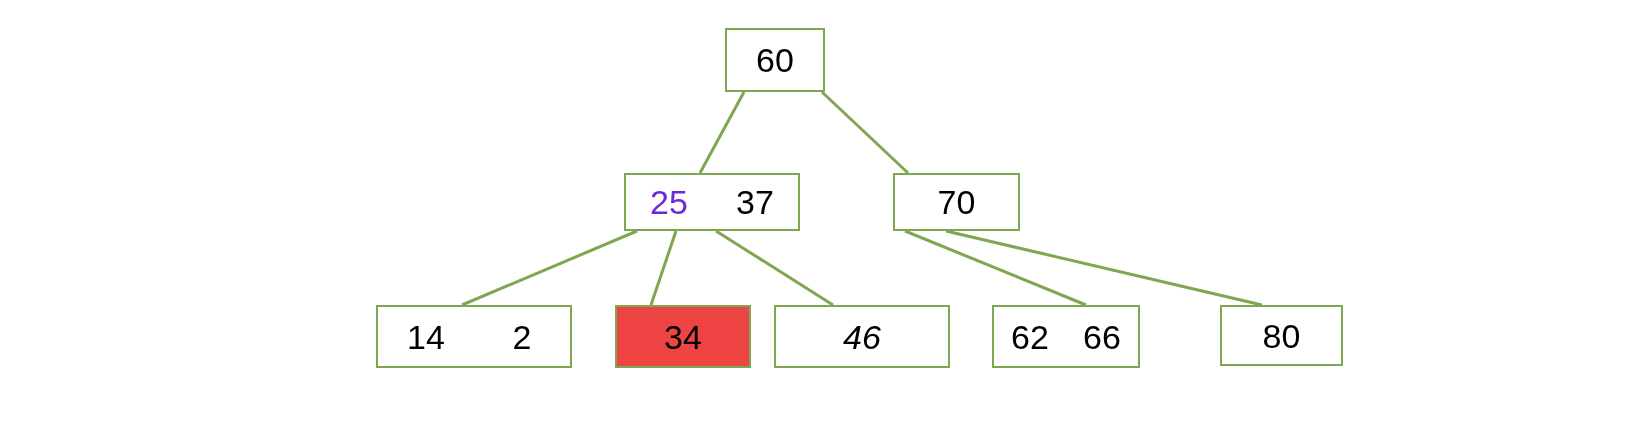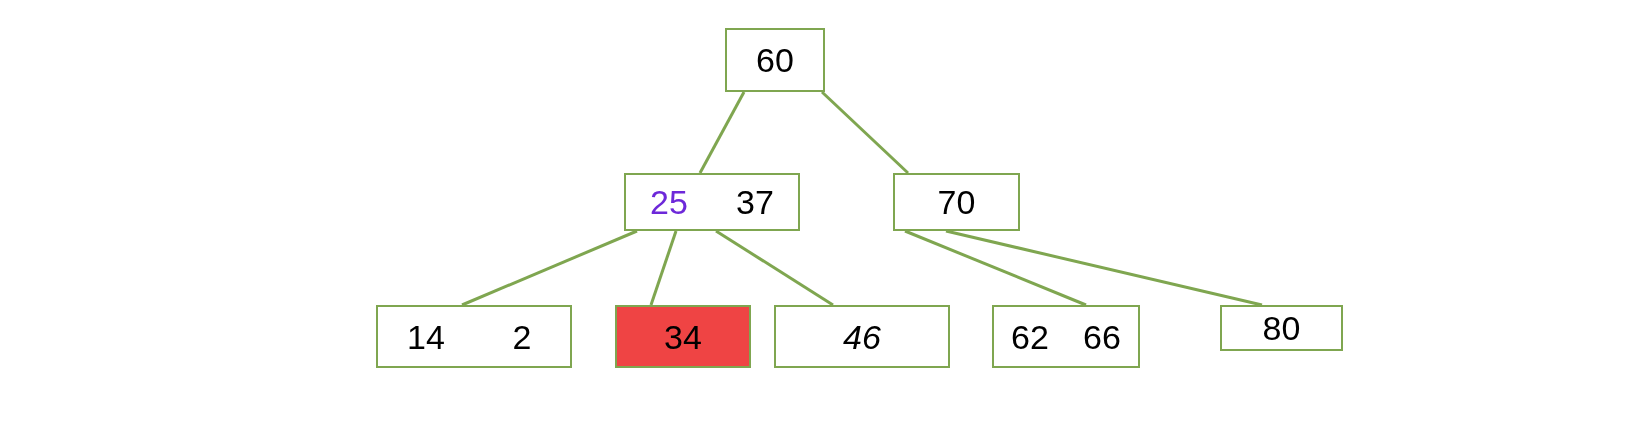--- a/index.html
+++ b/index.html
@@ -77,16 +77,16 @@
     <div class="node k1" style="left: 615px; top: 305px; width: 136px; height: 63px; border-color: rgb(127, 166, 80); background: #ef4444;">
       <span class="key" style="color: rgb(0, 0, 0);">34</span>
     </div>
     <div class="node k2" style="left: 774px; top: 305px; width: 176px; height: 63px; border-color: rgb(127, 166, 80); background: rgb(255, 255, 255); font-style: italic;">
       <span class="key" style="color: rgb(0, 0, 0);">46</span>
     </div>
     <div class="node k2" style="left: 992px; top: 305px; width: 148px; height: 63px; border-color: rgb(127, 166, 80); background: rgb(255, 255, 255);">
       <span class="key" style="color: rgb(0, 0, 0);">62</span>
       <span class="key" style="color: rgb(0, 0, 0);">66</span>
     </div>
-    <div class="node k1" style="left: 1220px; top: 305px; width: 123px; height: 46px; border-color: rgb(127, 166, 80); background: rgb(255, 255, 255);">
+    <div class="node k1" style="left: 1220px; top: 305px; width: 123px; height: 61px; border-color: rgb(127, 166, 80); background: rgb(255, 255, 255);">
       <span class="key" style="color: rgb(0, 0, 0);">80</span>
     </div>
   </div>
 
 </body></html>

